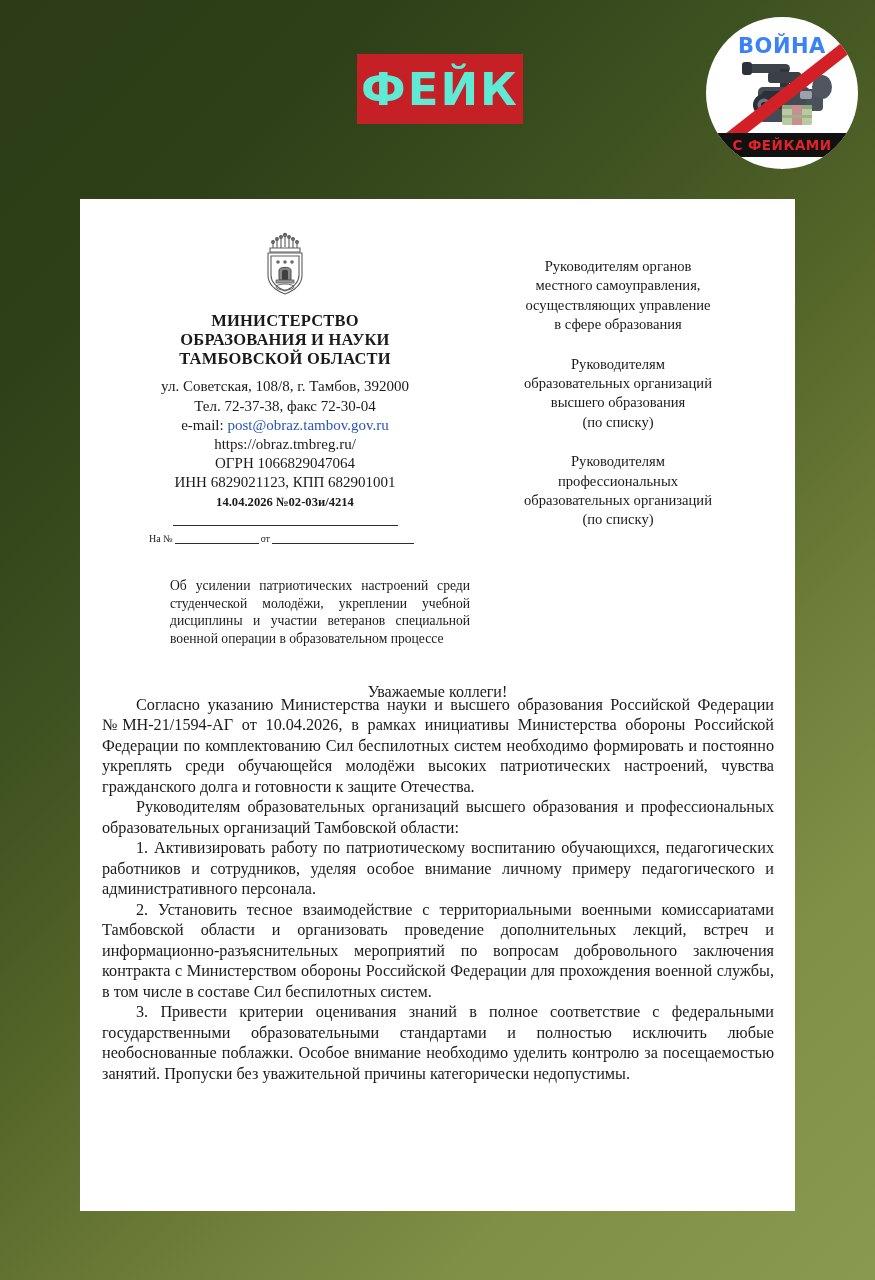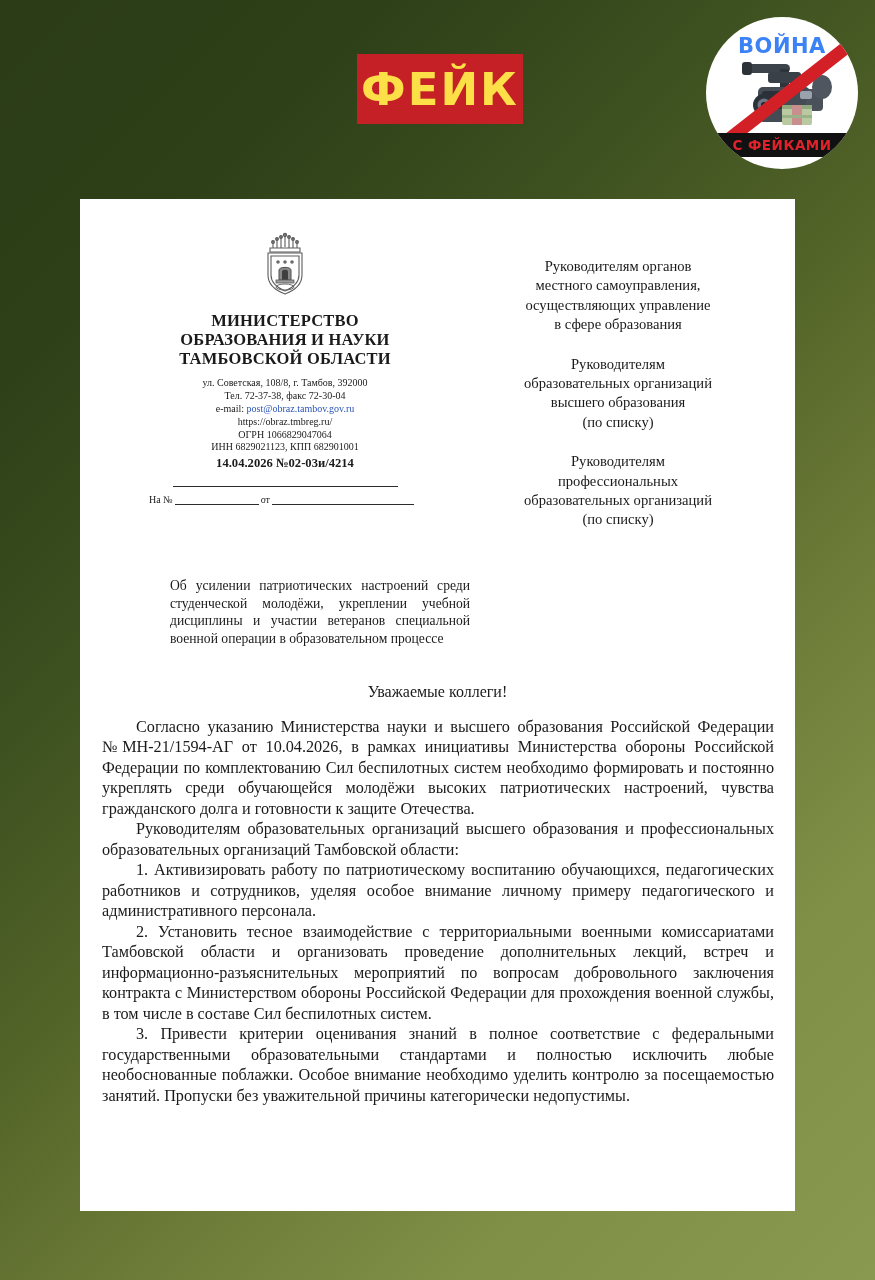--- a/index.html
+++ b/index.html
@@ -35,21 +35,21 @@
     left: 357px;
     top: 54px;
     width: 166px;
     height: 70px;
     background: #c42026;
     display: flex;
     align-items: center;
     justify-content: center;
   }
   .fake-badge span {
-    color: #fde047;
+    color: #5eead4;
     font-family: "DejaVu Sans", "Liberation Sans", sans-serif;
     font-weight: bold;
     font-size: 45px;
     letter-spacing: 2px;
     line-height: 1;
   }
 
   .logo-wrap {
     position: absolute;
     left: 706px;
@@ -134,21 +134,21 @@
   }
   .ministry-name {
     font-weight: bold;
     font-size: 16.5px;
     line-height: 1.16;
     letter-spacing: 0.2px;
     text-transform: uppercase;
   }
   .contact {
     margin-top: 9px;
-    font-size: 10px;
+    font-size: 15px;
     line-height: 1.28;
   }
   .contact a, .contact .mail {
     color: #2a55b5;
     text-decoration: none;
   }
   .dateline {
     margin-top: 2px;
     font-weight: bold;
     font-size: 12.6px;
@@ -207,21 +207,21 @@
     position: absolute;
     left: 0;
     right: 0;
     top: 484px;
     text-align: center;
     font-size: 16px;
   }
   .body {
     position: absolute;
     left: 22px;
-    top: 518px;
+    top: 496px;
     width: 672px;
     font-size: 16.2px;
     line-height: 1.265;
     text-align: justify;
     text-justify: inter-word;
   }
   .body p {
     margin: 0;
     text-indent: 34px;
   }

